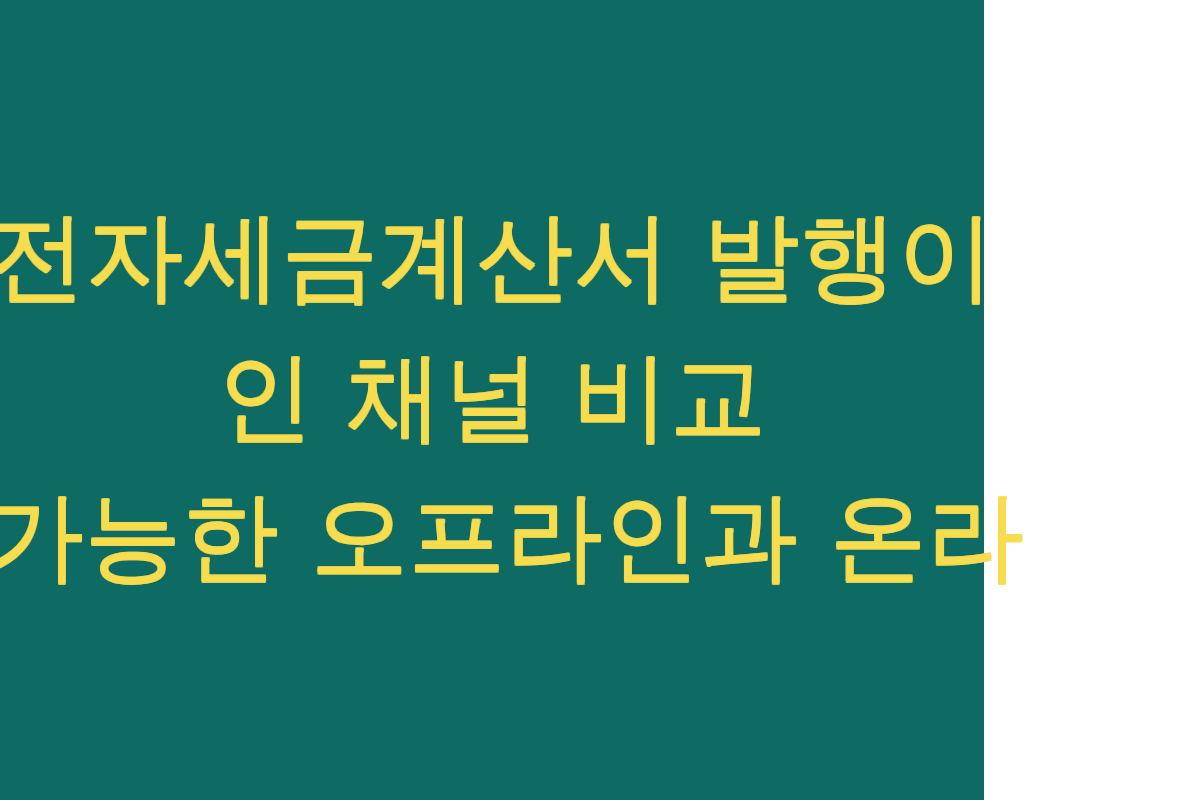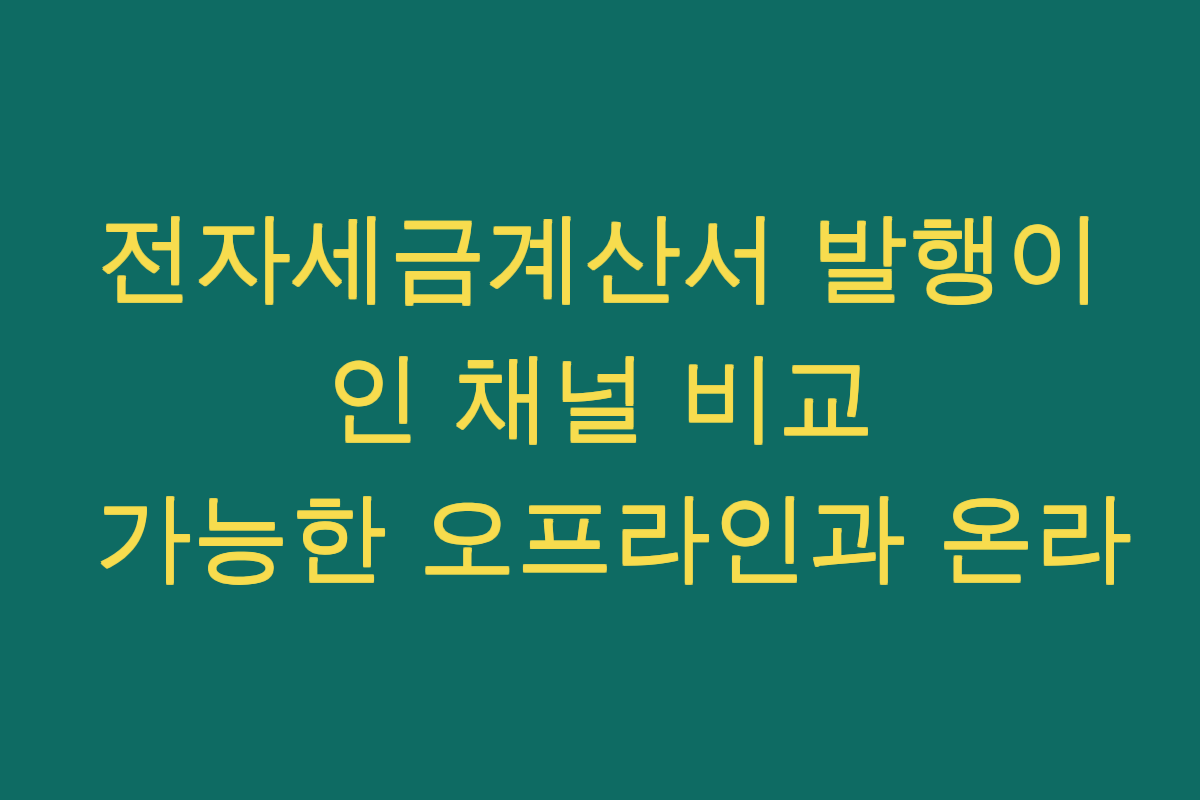--- a/index.html
+++ b/index.html
@@ -8,21 +8,21 @@
   }
   body {
     width: 1200px;
     height: 800px;
     overflow: hidden;
     font-family: "DejaVu Sans", sans-serif;
   }
 
   #banner {
     position: relative;
-    width: 1200px;
+    width: 984px;
     height: 800px;
     background: #0e6b63;
     display: flex;
     align-items: center;
     justify-content: center;
     box-sizing: border-box;
   }
 
   #headline {
     width: 1010px;

